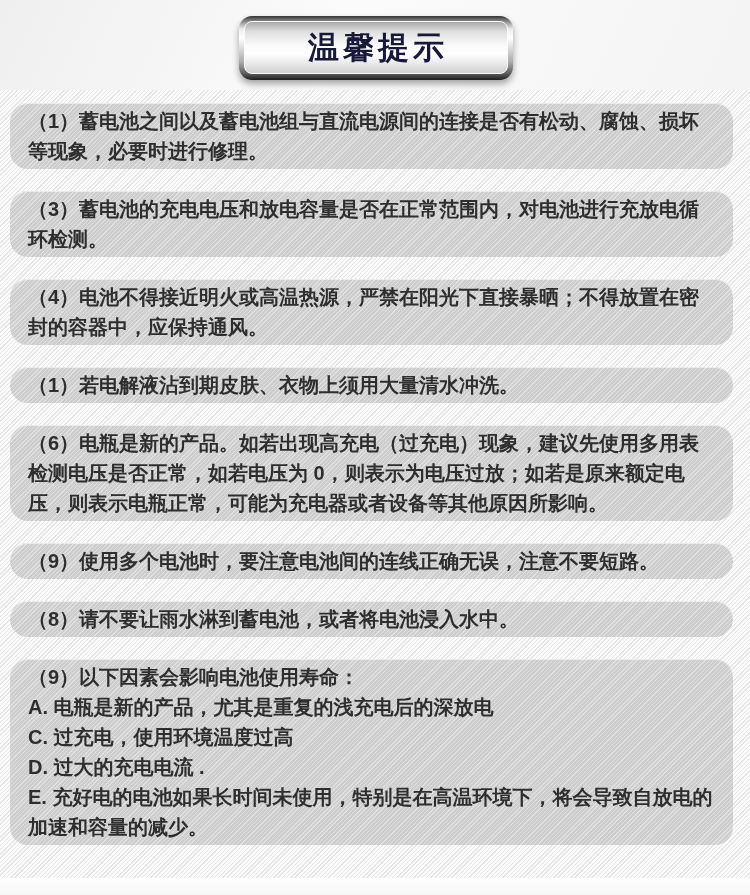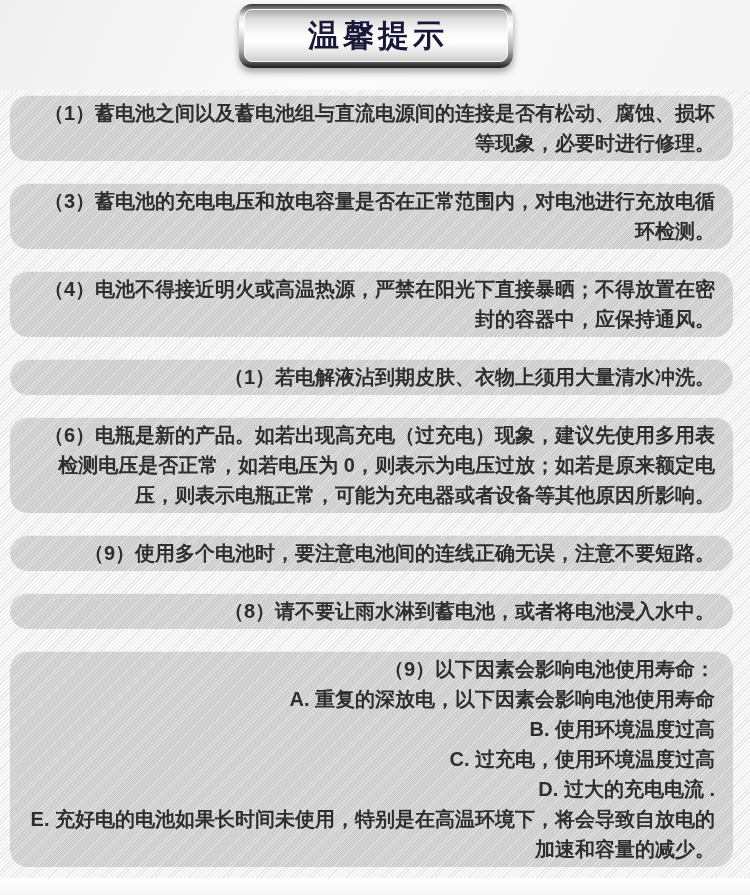--- a/index.html
+++ b/index.html
@@ -17,21 +17,21 @@
 
   
   .top-band {
     position: relative;
     height: 90px;
     background: linear-gradient(115deg, #efefef 0%, #fbfbfb 45%, #f4f4f4 100%);
   }
   .title-button {
     position: absolute;
     left: 239px;
-    top: 4px;
+    top: 16px;
     width: 274px;
     height: 64px;
     border-radius: 13px;
     background: linear-gradient(180deg,
       #353535 0%, #7d7d7d 7%, #ececec 20%, #ffffff 34%,
       #d8d8d8 52%, #ababab 72%, #5c5c5c 90%, #1d1d1d 100%);
     box-shadow: 0 4px 7px rgba(0,0,0,0.35);
   }
   .title-inner {
     position: absolute;
@@ -59,33 +59,33 @@
     height: 788px;
     box-sizing: border-box;
     padding-top: 5px;
     background: repeating-linear-gradient(135deg,
       #e6e6e6 0px, #e6e6e6 1px, #fbfbfb 1px, #fbfbfb 3px);
     overflow: hidden;
   }
 
   
   .tip {
-    margin: 0 17px 22px 10px;
+    margin: 8px 17px 22px 10px;
     border-radius: 18px;
     padding: 3px 18px;
     background-color: var(--tip-bg, #d2d2d2);
     background-image: repeating-linear-gradient(135deg,
       rgba(255,255,255,0.30) 0px, rgba(255,255,255,0.30) 1px,
       rgba(0,0,0,0.025) 1px, rgba(0,0,0,0.025) 3px);
     box-shadow: inset 0 1px 0 rgba(255,255,255,0.55);
     color: var(--tip-text, #2e2e2e);
     font-size: 20px;
     line-height: 30px;
     font-weight: 600;
-    text-align: right;
+    text-align: left;
   }
   .tip-line { margin: 0; }
 
   
   .bottom-band {
     height: 17px;
     background: linear-gradient(180deg, #ffffff 0%, #f6f6f6 100%);
   }
 </style>
 </head>
@@ -118,22 +118,21 @@
         <div class="tip-line">（6）电瓶是新的产品。如若出现高充电（过充电）现象，建议先使用多用表检测电压是否正常，如若电压为 0，则表示为电压过放；如若是原来额定电压，则表示电瓶正常，可能为充电器或者设备等其他原因所影响。</div>
       </div>
       <div class="tip">
         <div class="tip-line">（9）使用多个电池时，要注意电池间的连线正确无误，注意不要短路。</div>
       </div>
       <div class="tip">
         <div class="tip-line">（8）请不要让雨水淋到蓄电池，或者将电池浸入水中。</div>
       </div>
       <div class="tip">
         <div class="tip-line">（9）以下因素会影响电池使用寿命：</div>
-        <div class="tip-line">A. 重复的深放电，以下因素会影响电池使用寿命</div>
-        <div class="tip-line">B. 使用环境温度过高</div>
+        <div class="tip-line">A. 电瓶是新的产品，尤其是重复的浅充电后的深放电</div>
         <div class="tip-line">C. 过充电，使用环境温度过高</div>
         <div class="tip-line">D. 过大的充电电流 .</div>
         <div class="tip-line">E. 充好电的电池如果长时间未使用，特别是在高温环境下，将会导致自放电的加速和容量的减少。</div>
       </div>
     </div>
 
   <div class="bottom-band"></div>
 
 </div>
 

